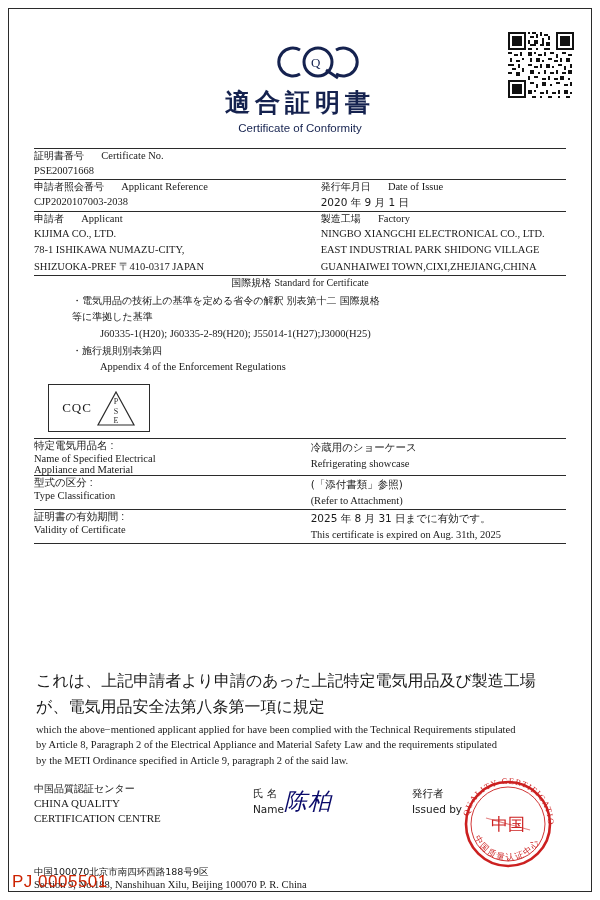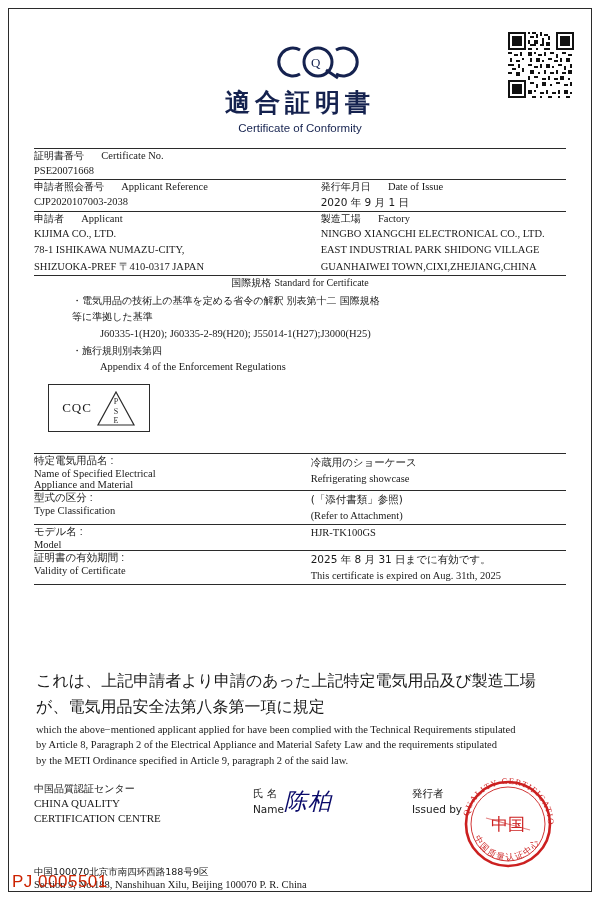--- a/index.html
+++ b/index.html
@@ -89,21 +89,21 @@
   .label-pair { white-space: nowrap; }
   .label-pair .sp { display:inline-block; width: 12px; }
 
   
   .std-block { padding: 4px 4px 6px 4px; }
   .std-head { text-align: center; font-family: "DejaVu Sans", sans-serif; font-size: 10px; margin-bottom: 3px;}
   .std-line { font-family: "DejaVu Sans", sans-serif; font-size: 10px; line-height: 1.65; }
   .std-sub { font-family: "Liberation Serif", serif; font-size: 10.5px; padding-left: 30px; line-height:1.6;}
   .pse-mark {
     width: 100px; height: 46px;
-    margin: 8px auto 21px 14px;
+    margin: 8px auto 6px 14px;
     border: 1.2px solid #2b2b2b;
     display: flex; align-items: center; justify-content: center;
     gap: 4px;
   }
   .pse-tri {
     width: 40px; height: 36px; position: relative;
   }
   .jp-label { font-family: Liberation Sans, sans-serif; font-size: 10.5px; }
   .en-label { font-family: "Liberation Serif", serif; font-size: 10.5px; }
 
@@ -394,29 +394,20 @@
         <td class="cellpad">
           <div class="jp-label">型式の区分 :</div>
           <div class="en-label">Type Classification</div>
         </td>
         <td class="cellpad">
           <div class="val-jp">(「添付書類」参照)</div>
           <div class="val">(Refer to Attachment)</div>
         </td>
       </tr>
 
-      <tr class="rowline">
-        <td class="cellpad">
-          <div class="jp-label">モデル名 :</div>
-          <div class="en-label">Model</div>
-        </td>
-        <td class="cellpad">
-          <div class="val">HJR-TK100GS</div>
-        </td>
-      </tr>
 
       <tr class="rowline">
         <td class="cellpad">
           <div class="jp-label">証明書の有効期間 :</div>
           <div class="en-label">Validity of Certificate</div>
         </td>
         <td class="cellpad">
           <div class="val-jp">2025 年 8 月 31 日までに有効です。</div>
           <div class="val">This certificate is expired on Aug. 31th, 2025</div>
         </td>

